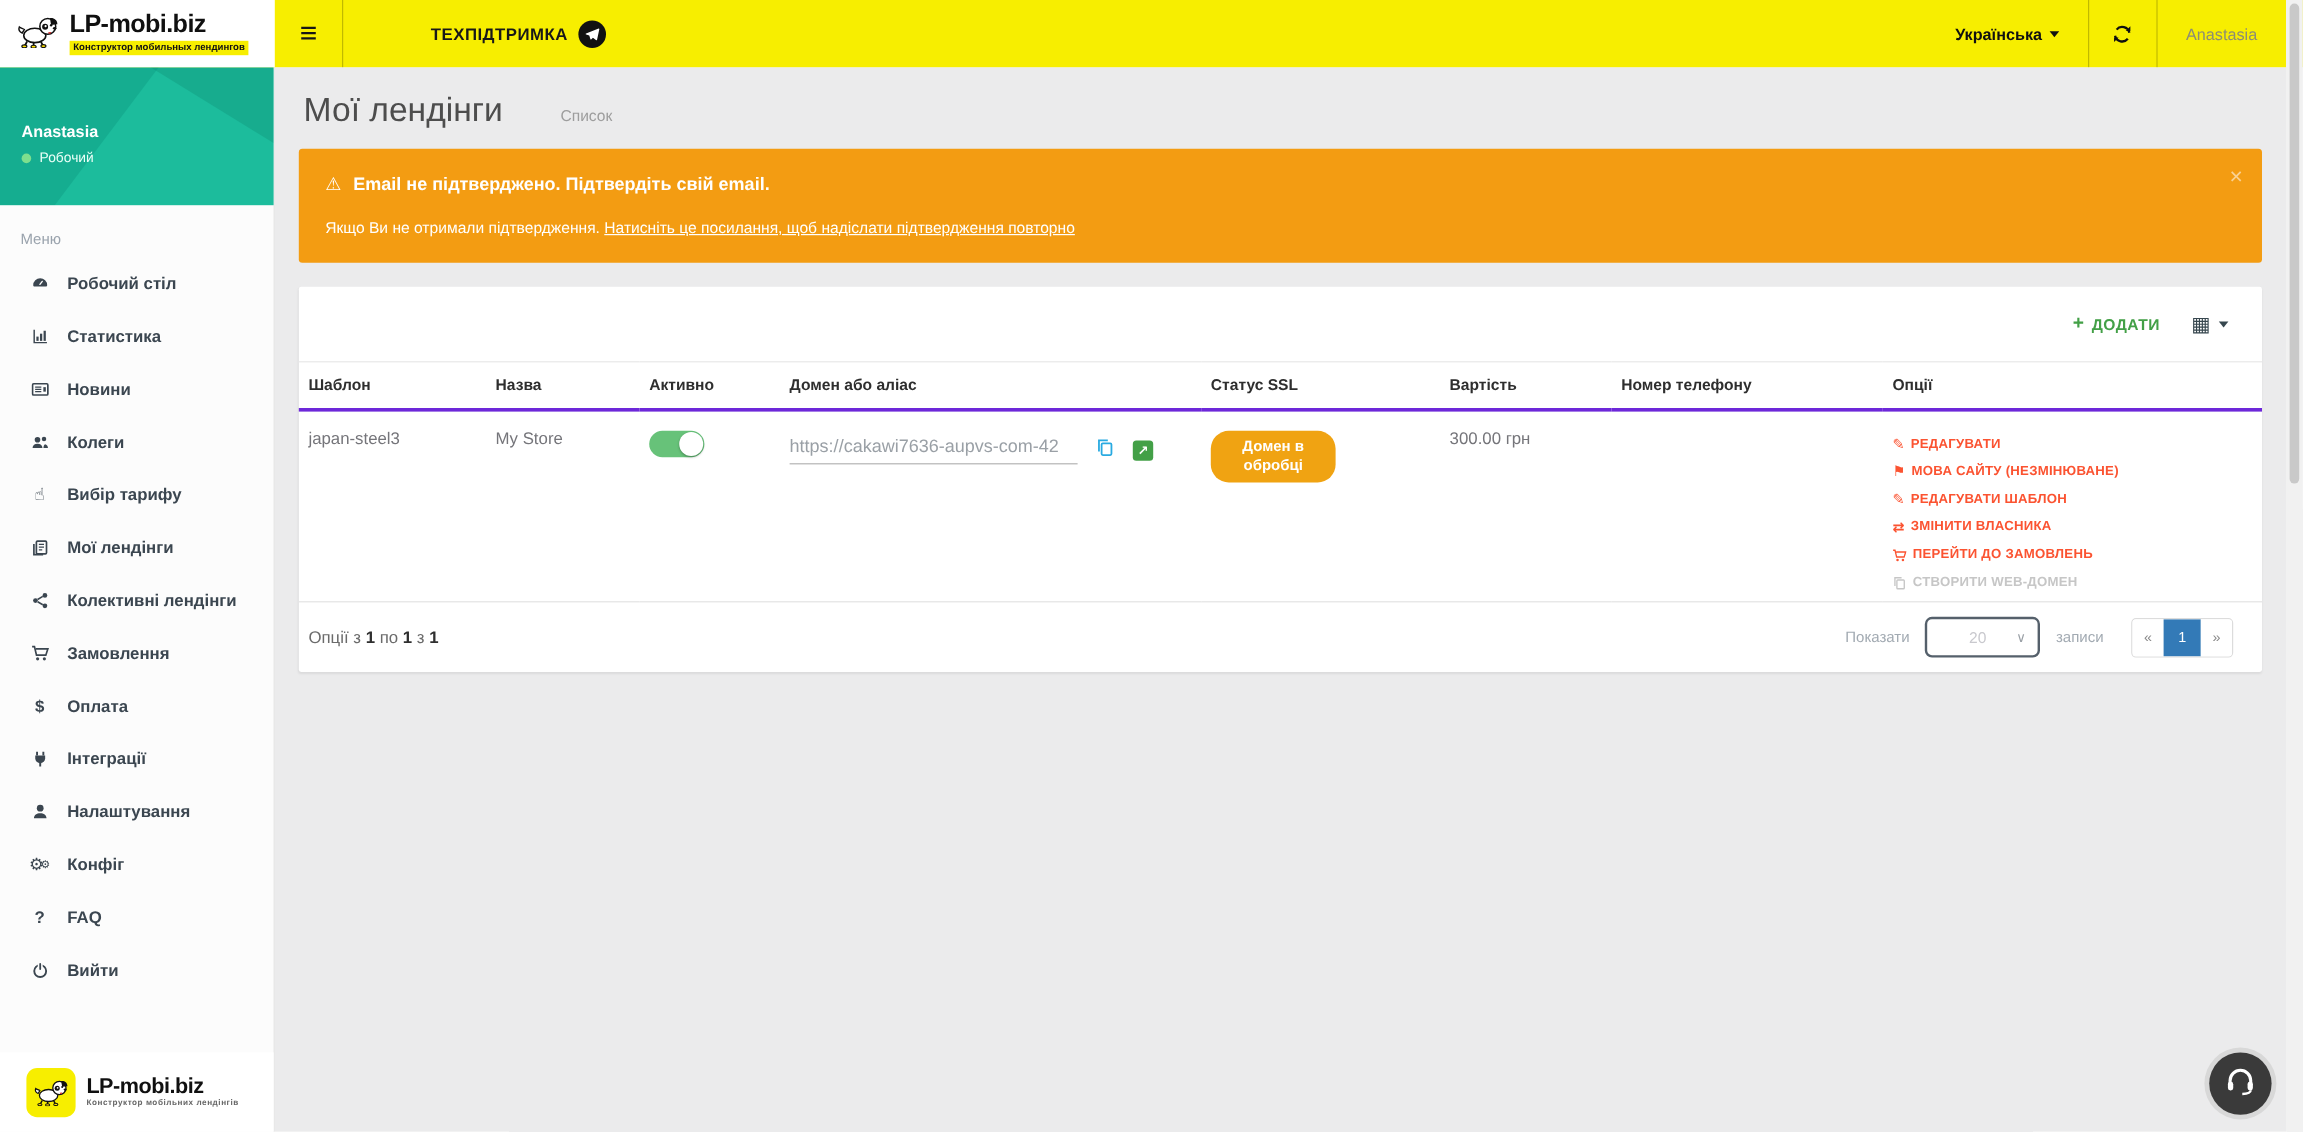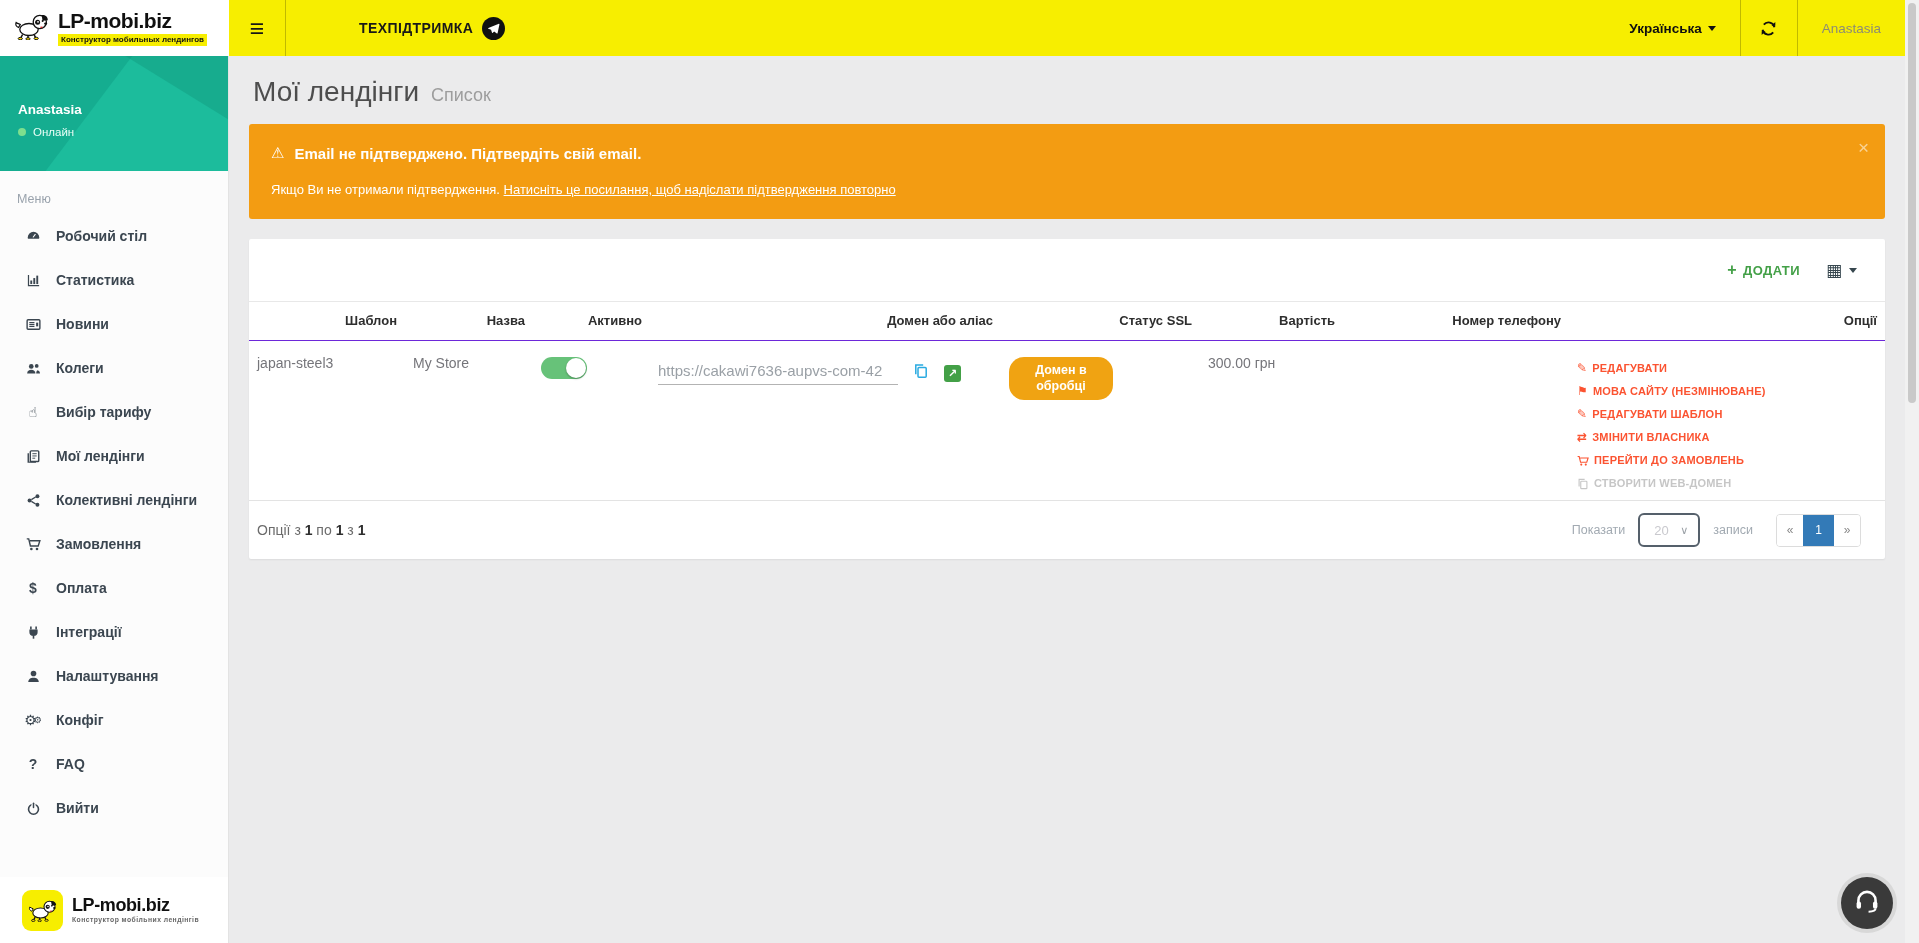--- a/index.html
+++ b/index.html
@@ -62,21 +62,21 @@
     display:flex; align-items:center; justify-content:center; }
   .side-logo-name { font-weight:800; font-size:18px; color:#101010; letter-spacing:-0.4px; }
   .side-logo-tag { margin-top:3px; font-size:6.8px; font-weight:700; color:#666;
     letter-spacing:.45px; white-space:nowrap; }
 
   
   .main { position:absolute; top:56px; left:229px; right:14px; bottom:0;
     background:#ebebec; overflow:hidden; }
   .page-head { padding:20px 26px 14px 24px; display:flex; align-items:baseline; gap:12px; }
   .page-title { font-size:28px; font-weight:400; color:#4d4d4d; }
-  .page-sub { font-size:18px; color:#9d9d9d; }
+  .page-sub { font-size:13px; color:#9d9d9d;margin-left:36px; }
   .alert { position:relative; margin:2px 20px 0 20px; background:#f39c12; color:#fff;
     border-radius:3px; padding:20px 46px 22px 22px; }
   .alert-title { display:flex; align-items:center; gap:10px; font-size:15px; font-weight:700; }
   .alert-warn { font-size:15px; }
   .alert-body { margin-top:20px; font-size:13px; }
   .alert-link { color:#fff; text-decoration:underline; cursor:pointer; }
   .alert-close { position:absolute; top:14px; right:16px; font-size:19px;
     color:rgba(255,255,255,.55); cursor:pointer; line-height:1; }
 
   .panel { margin:20px 20px 0 20px; background:#fff; border-radius:2px;
@@ -87,22 +87,22 @@
     font-weight:700; letter-spacing:.4px; cursor:pointer; }
   .add-plus { font-size:16px; font-weight:800; }
   .view-toggle { display:flex; align-items:center; gap:7px; color:#37474f; cursor:pointer; }
   .grid-glyph { font-size:17px; line-height:1; }
   .caret-dark { width:0; height:0; border-left:4px solid transparent;
     border-right:4px solid transparent; border-top:5px solid #37474f; }
 
   table.grid { width:100%; border-collapse:collapse; table-layout:fixed; }
   col.c1{width:156px} col.c2{width:128px} col.c3{width:117px} col.c4{width:351px}
   col.c5{width:199px} col.c6{width:143px} col.c7{width:226px} col.c8{width:auto}
-  .grid th { text-align:right; font-size:13px; font-weight:700; color:#2e2e2e;
-    padding:11px 8px 12px 8px; border-top:1px solid #e8e8e8; border-bottom:1px solid #6d28d9; }
+  .grid th { text-align:left; font-size:13px; font-weight:700; color:#2e2e2e;
+    padding:11px 8px 12px 8px; border-top:1px solid #e8e8e8; border-bottom:3px solid #6d28d9; }
   .grid td { vertical-align:top; padding:14px 8px 0 8px; height:160px;
     border-bottom:1px solid #e3e3e3; font-size:14px; color:#75757a; }
 
   .toggle { margin-top:2px; width:46px; height:22px; border-radius:11px; background:#67c279;
     position:relative; cursor:pointer; }
   .toggle-knob { position:absolute; right:1px; top:1px; width:20px; height:20px;
     border-radius:50%; background:#fff; box-shadow:0 1px 2px rgba(0,0,0,.3); }
 
   .domain-wrap { display:flex; align-items:flex-end; gap:15px; margin-top:5px; }
   .domain-input { width:240px; border:none; border-bottom:1px solid #b3b3b3;
@@ -122,23 +122,23 @@
     font-weight:700; letter-spacing:.2px; line-height:23px; cursor:pointer;
     white-space:nowrap; }
   .opt .oi { font-size:12px; display:flex; align-items:center; }
   .opt.disabled { color:#c6c6c6; cursor:default; }
 
   .tfoot { height:58px; display:flex; align-items:center; padding:0 24px 0 8px; }
   .summary { font-size:14px; color:#6b6b6b; }
   .summary b { color:#2f2f2f; }
   .tfoot-right { margin-left:auto; display:flex; align-items:center; gap:13px; }
   .muted { font-size:12.5px; color:#a2aab2; }
-  .size-select { width:62px; height:34px; border:2px solid #55606b; border-radius:6px;
-    background:#fff; display:flex; align-items:center; justify-content:space-between;
-    padding:0 10px 0 14px; cursor:pointer; }
+  .size-select { width:96px; height:34px; border:2px solid #55606b; border-radius:6px;
+    background:#fff; display:flex; align-items:center; justify-content:flex-end;
+    padding:0 10px 0 14px; cursor:pointer;gap:25px; }
   .size-val { font-size:13px; color:#c9c9ce; }
   .sel-caret { font-size:11px; color:#9aa0a6; }
   .pager { display:flex; border:1px solid #dcdcdc; border-radius:4px; overflow:hidden;
     margin-left:10px; }
   .pg { min-width:26px; height:31px; display:flex; align-items:center; justify-content:center;
     font-size:12px; color:#8a8a8a; background:#fff; cursor:pointer; padding:0 8px; }
   .pg.active { background:#337ab7; color:#fff; min-width:31px; }
 
   
   .scrollbar { position:absolute; top:0; right:0; width:14px; height:943px;
@@ -283,21 +283,21 @@
     <div class="vsep"></div>
     <div class="username">Anastasia</div>
   </div>
 </div>
 
 <div class="sidebar">
   <div class="profile">
     <div class="profile-name">Anastasia</div>
     <div class="profile-status">
       <span class="dot"></span>
-      <span>Онлайн</span>
+      <span>Робочий</span>
     </div>
   </div>
   <div class="menu-label">Меню</div>
   <div class="menu">
     <a class="m-item">
       <span class="mi">
           <svg class="ic">
             <use href="#s-dash"></use>
           </svg>
         </span>

